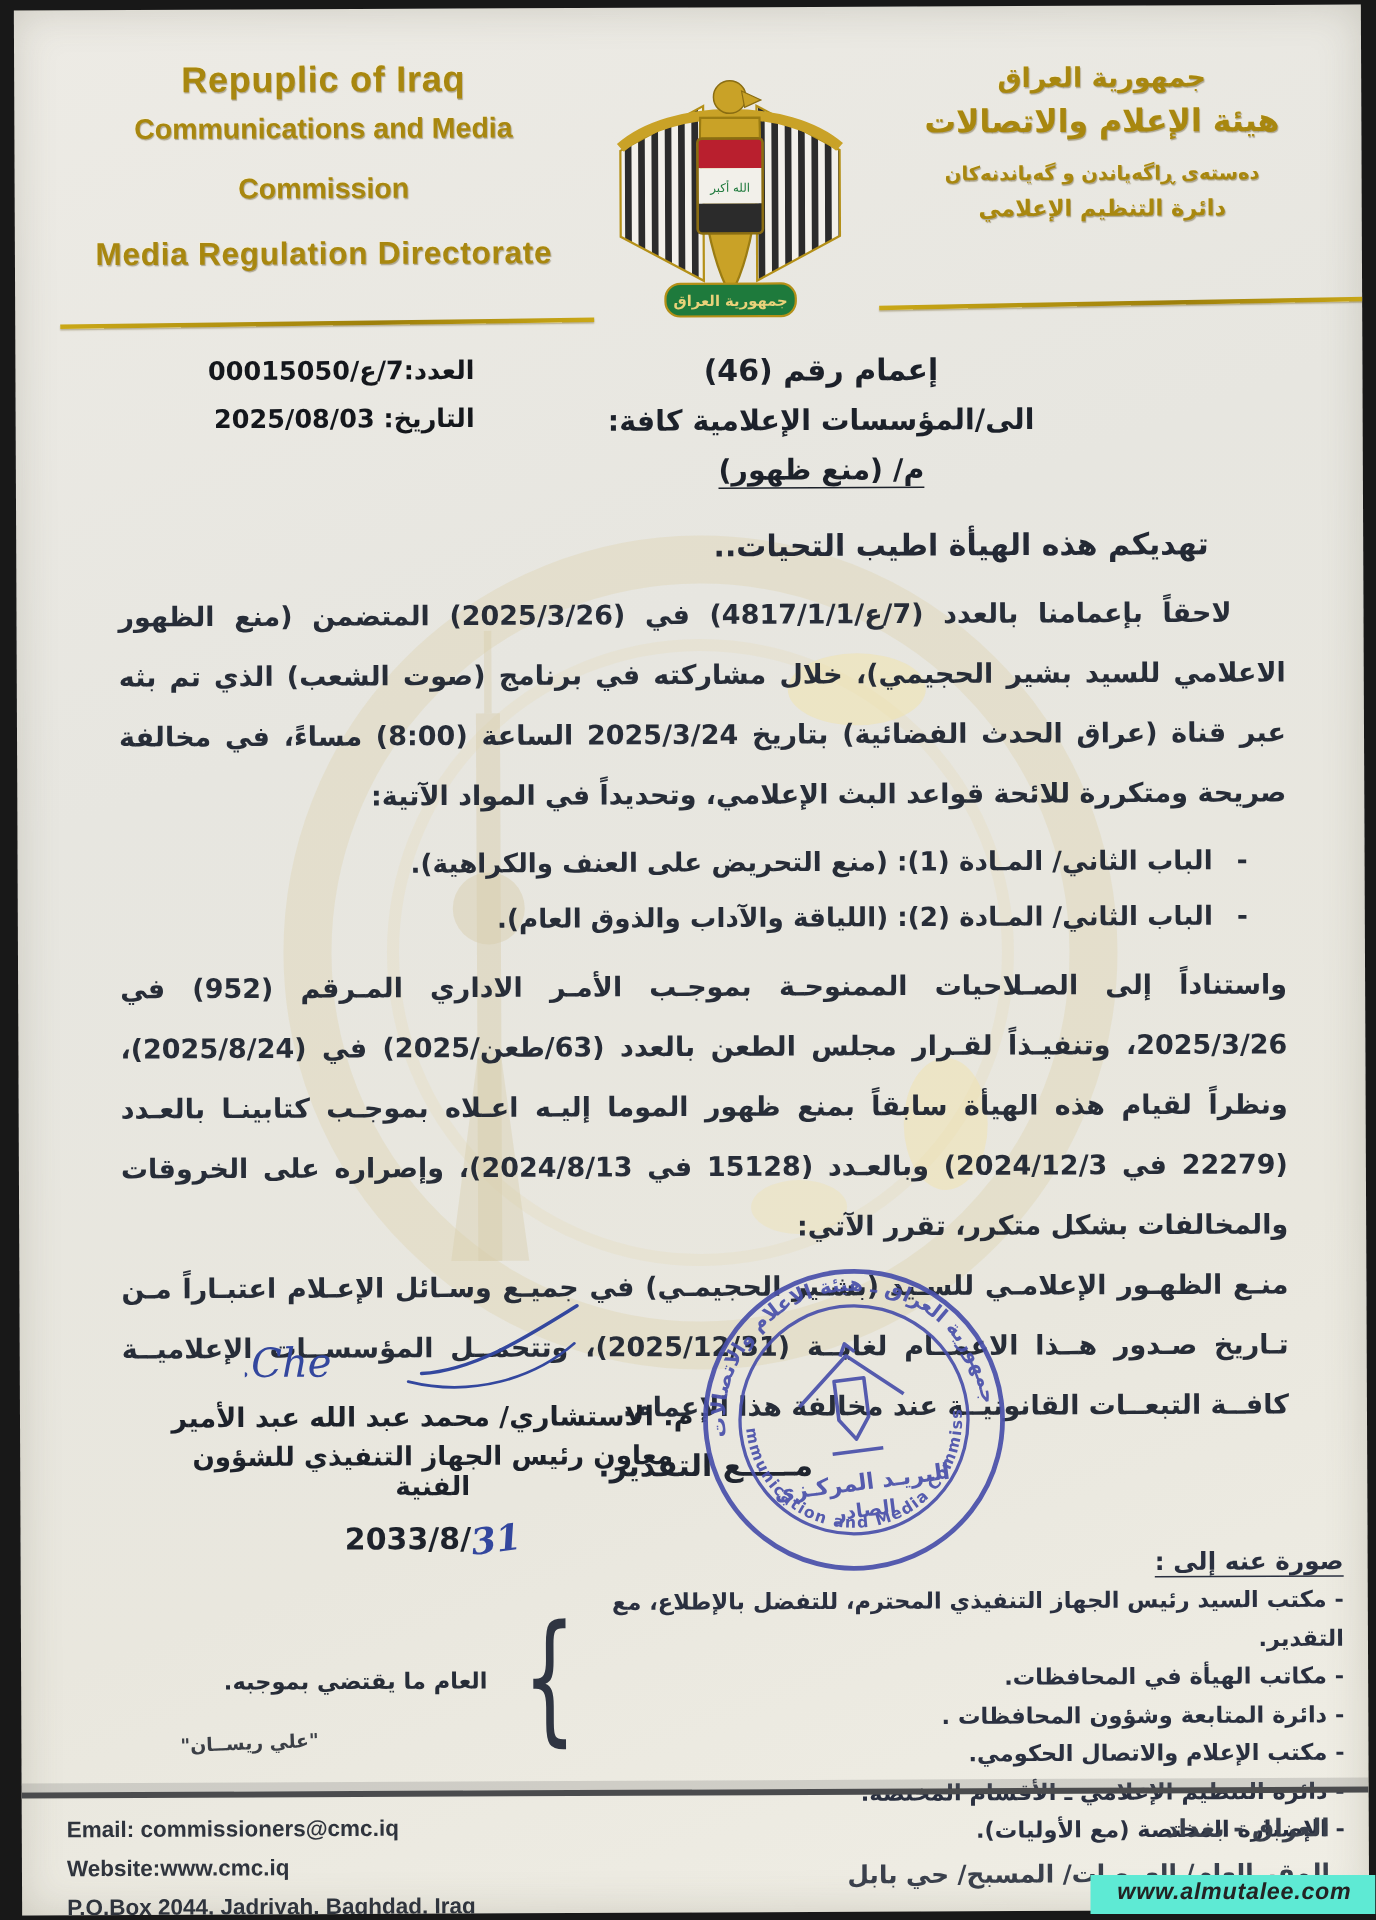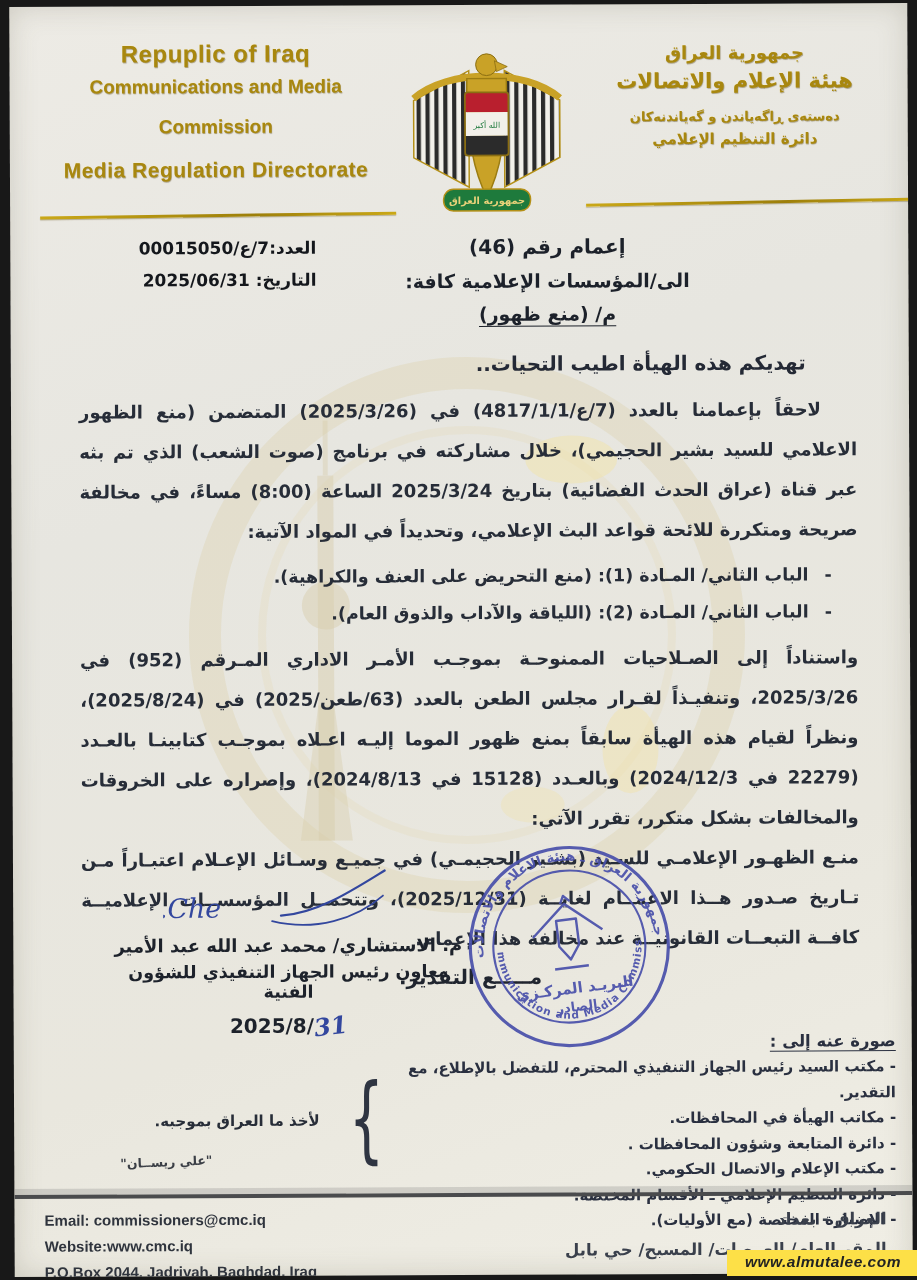--- a/index.html
+++ b/index.html
@@ -62,21 +62,21 @@
   .cc .i{font-size:15px;font-weight:600;line-height:25.5px;}
   .cc .i::before{content:"- ";}
   .brace{left:330px;top:1072px;font-size:70px;font-weight:400;color:#2f3542;transform:scale(.8,1.35);transform-origin:center;}
   .brace-note{left:116px;top:1106px;width:214px;text-align:center;direction:rtl;font-size:15px;font-weight:bold;color:#272d38;}
   .initials{left:106px;top:1148px;font-size:12.5px;font-weight:bold;color:#3b3f46;transform:rotate(-2deg);direction:rtl;}
   
   .footer{left:0;right:0;bottom:0;height:82px;border-top:4px solid #4a4b4d;box-shadow:0 -6px 0 rgba(120,120,120,.25);
     display:flex;justify-content:space-between;padding:9px 26px 0 30px;box-sizing:border-box;}
   .f-en{font-family:"Liberation Sans",sans-serif;font-weight:bold;font-size:15px;line-height:26px;color:#2f343d;}
   .f-ar{direction:rtl;text-align:right;font-weight:bold;font-size:16.5px;line-height:30px;color:#3a404c;}
-  .almutalee{position:absolute;right:0;bottom:4px;z-index:5;background:#fde047;color:#232323;
+  .almutalee{position:absolute;right:0;bottom:4px;z-index:5;background:#5eead4;color:#232323;
     padding:3px 16px 5px 18px;font-family:"Liberation Sans",sans-serif;font-weight:bold;font-style:italic;
     font-size:15.5px;letter-spacing:.5px;}
 </style>
 </head>
 <body>
 
 <div class="page">
 
   <svg class="wm" width="898" height="1268" viewBox="0 0 898 1268">
     <circle cx="455" cy="630" r="262" fill="none" stroke="#ded3ae" stroke-width="32" opacity="0.38"></circle>
@@ -124,21 +124,21 @@
     <div class="a2">هيئة الإعلام والاتصالات</div>
     <div class="a3">دەستەی ڕاگەیاندن و گەیاندنەکان</div>
     <div class="a4">دائرة التنظيم الإعلامي</div>
   </div>
 
   <div class="z rule rule-l"></div>
   <div class="z rule rule-r"></div>
 
   <div class="z ref">
     <div>العدد:7/ع/00015050</div>
-    <div>التاريخ: 2025/06/31</div>
+    <div>التاريخ: 2025/08/03</div>
   </div>
 
   <div class="z title">
     <div class="t1">إعمام رقم (46)</div>
     <div class="t2">الى/المؤسسات الإعلامية كافة:</div>
     <div class="t3">م/ (منع ظهور)</div>
   </div>
 
   <div class="z salut">تهديكم هذه الهيأة اطيب التحيات..</div>
 
@@ -154,21 +154,21 @@
   </div>
 
   <div class="z sig">
     <svg class="sig-hand" viewBox="0 0 260 95">
       <text x="55" y="60" font-size="30" font-style="italic" font-family="DejaVu Serif, serif" fill="#33479e">M.Che</text>
       <path d="M122,58 C162,56 202,30 238,8" stroke="#33479e" stroke-width="2.6" fill="none" stroke-linecap="round"></path>
       <path d="M112,64 C160,76 206,62 236,36" stroke="#33479e" stroke-width="2" fill="none" stroke-linecap="round"></path>
     </svg>
     <div class="name">م. الاستشاري/ محمد عبد الله عبد الأمير</div>
     <div class="role">معاون رئيس الجهاز التنفيذي للشؤون الفنية</div>
-    <div class="date"><span>2025/8/</span><span class="hand">31</span></div>
+    <div class="date"><span>2033/8/</span><span class="hand">31</span></div>
   </div>
 
   <svg class="z stamp" viewBox="0 0 210 210">
     <circle cx="105" cy="105" r="99" fill="none" stroke="#4a51ab" stroke-width="3.2"></circle>
     <circle cx="105" cy="105" r="76" fill="none" stroke="#4a51ab" stroke-width="2.2"></circle>
     <defs>
       <path id="tp" d="M 19,105 A 86,86 0 1 1 191,105"></path>
       <path id="bp" d="M 33,105 A 72,72 0 1 0 177,105"></path>
     </defs>
     <text font-size="13.5" font-weight="bold" fill="#4a51ab">
@@ -190,21 +190,21 @@
   <div class="z cc">
     <div class="h">صورة عنه إلى :</div>
     <div class="i">مكتب السيد رئيس الجهاز التنفيذي المحترم، للتفضل بالإطلاع، مع التقدير.</div>
     <div class="i">مكاتب الهيأة في المحافظات.</div>
     <div class="i">دائرة المتابعة وشؤون المحافظات .</div>
     <div class="i">مكتب الإعلام والاتصال الحكومي.</div>
     <div class="i">دائرة التنظيم الإعلامي ـ الأقسام المختصة.</div>
     <div class="i">الإضبارة المختصة (مع الأوليات).</div>
   </div>
   <div class="z brace">{</div>
-  <div class="z brace-note">لأخذ ما العراق بموجبه.</div>
+  <div class="z brace-note">العام ما يقتضي بموجبه.</div>
   <div class="z initials">"علي ريســان"</div>
 
   <div class="z footer">
     <div class="f-en">
       <div>Email: commissioners@cmc.iq</div>
       <div>Website:www.cmc.iq</div>
       <div>P.O.Box 2044, Jadriyah, Baghdad, Iraq</div>
     </div>
     <div class="f-ar">
       <div>العراق - بغداد</div>

